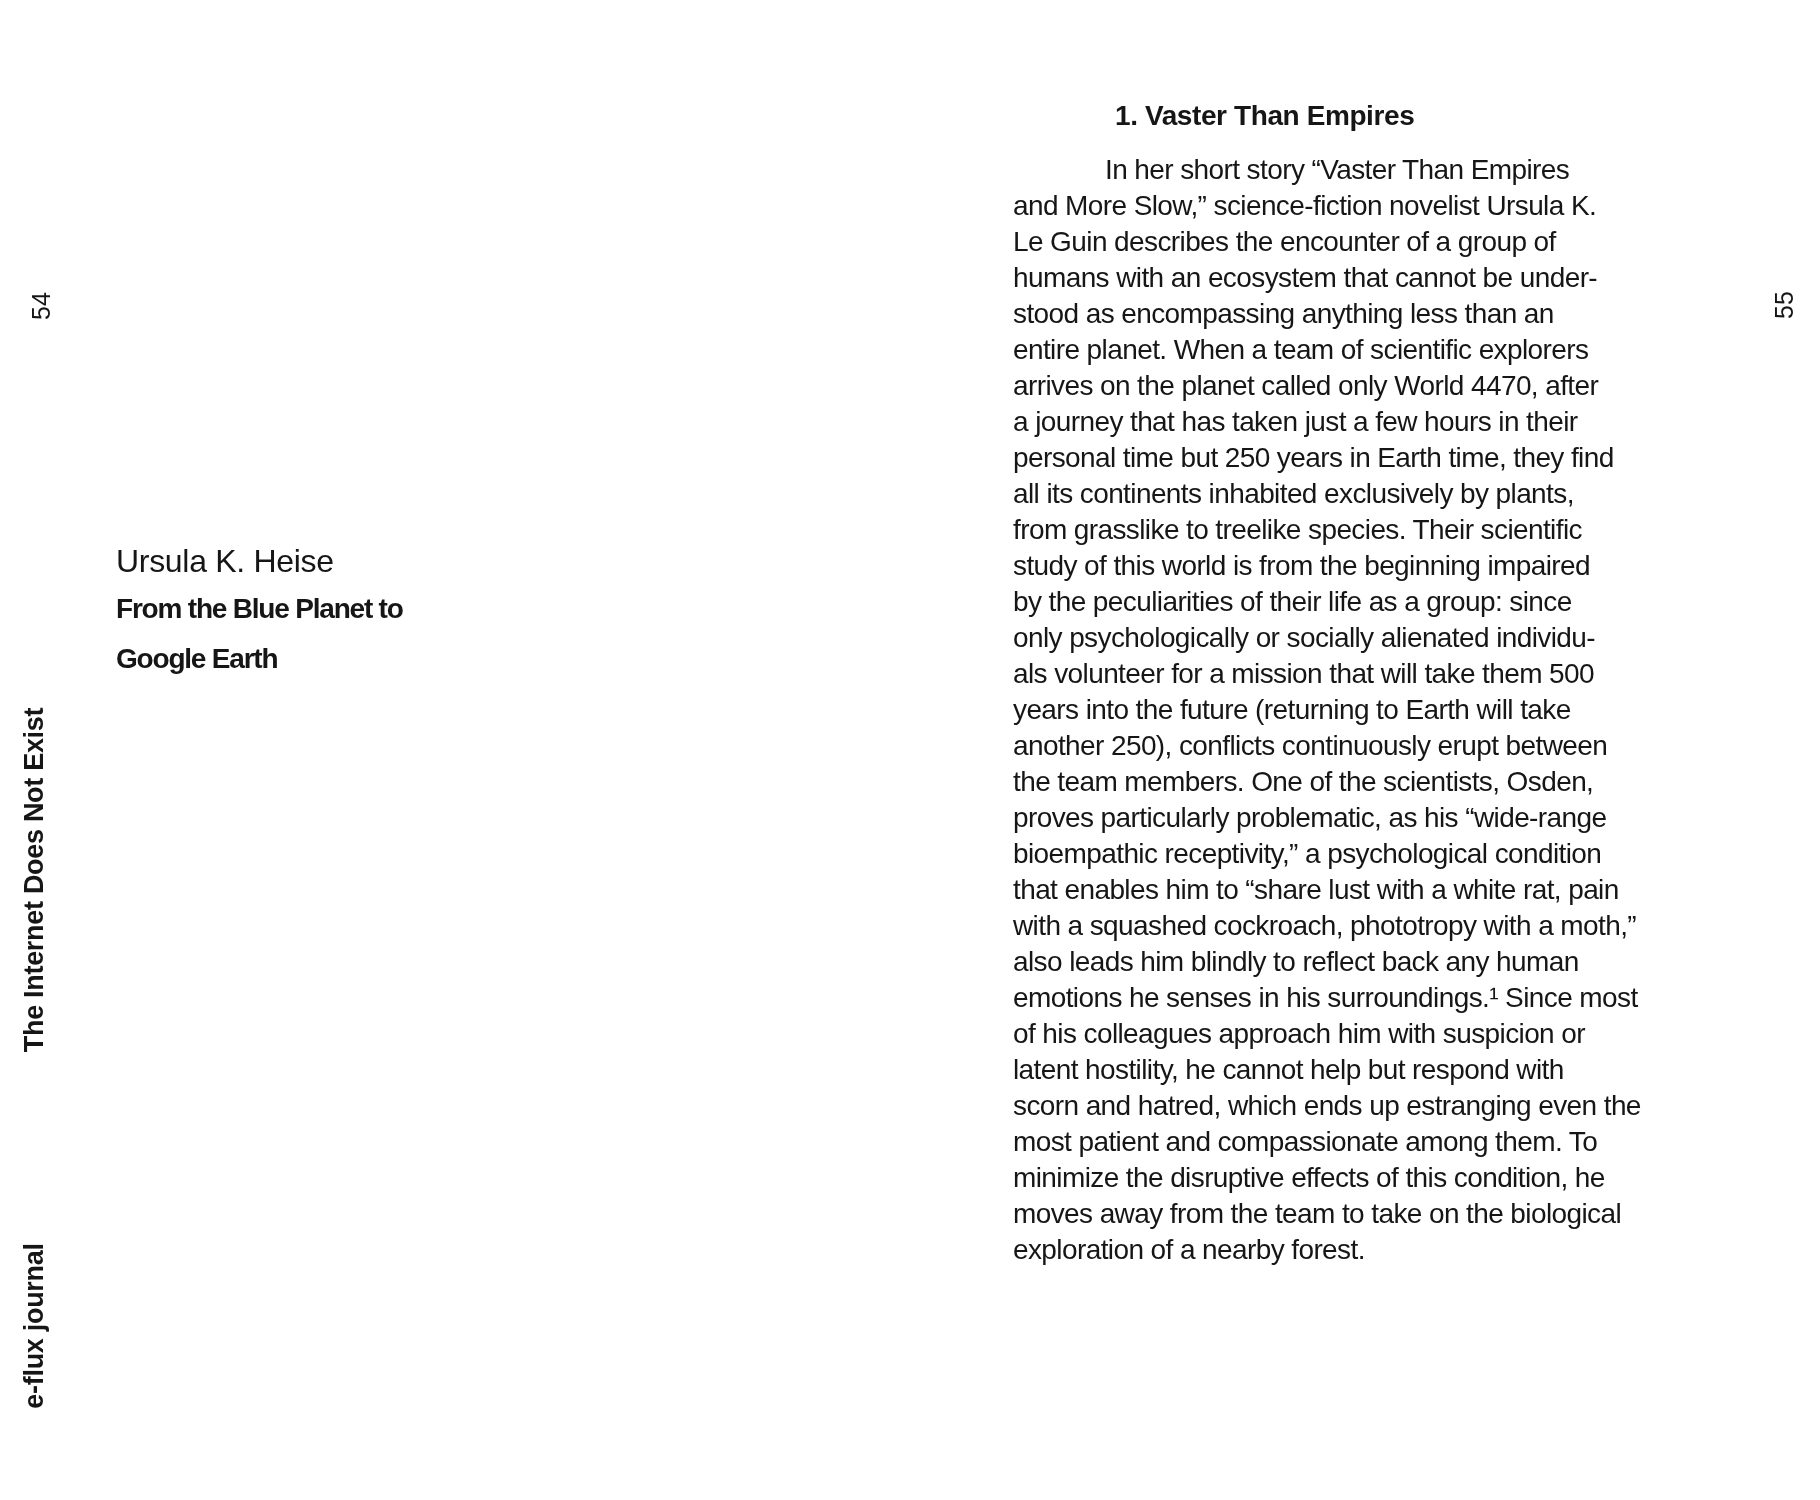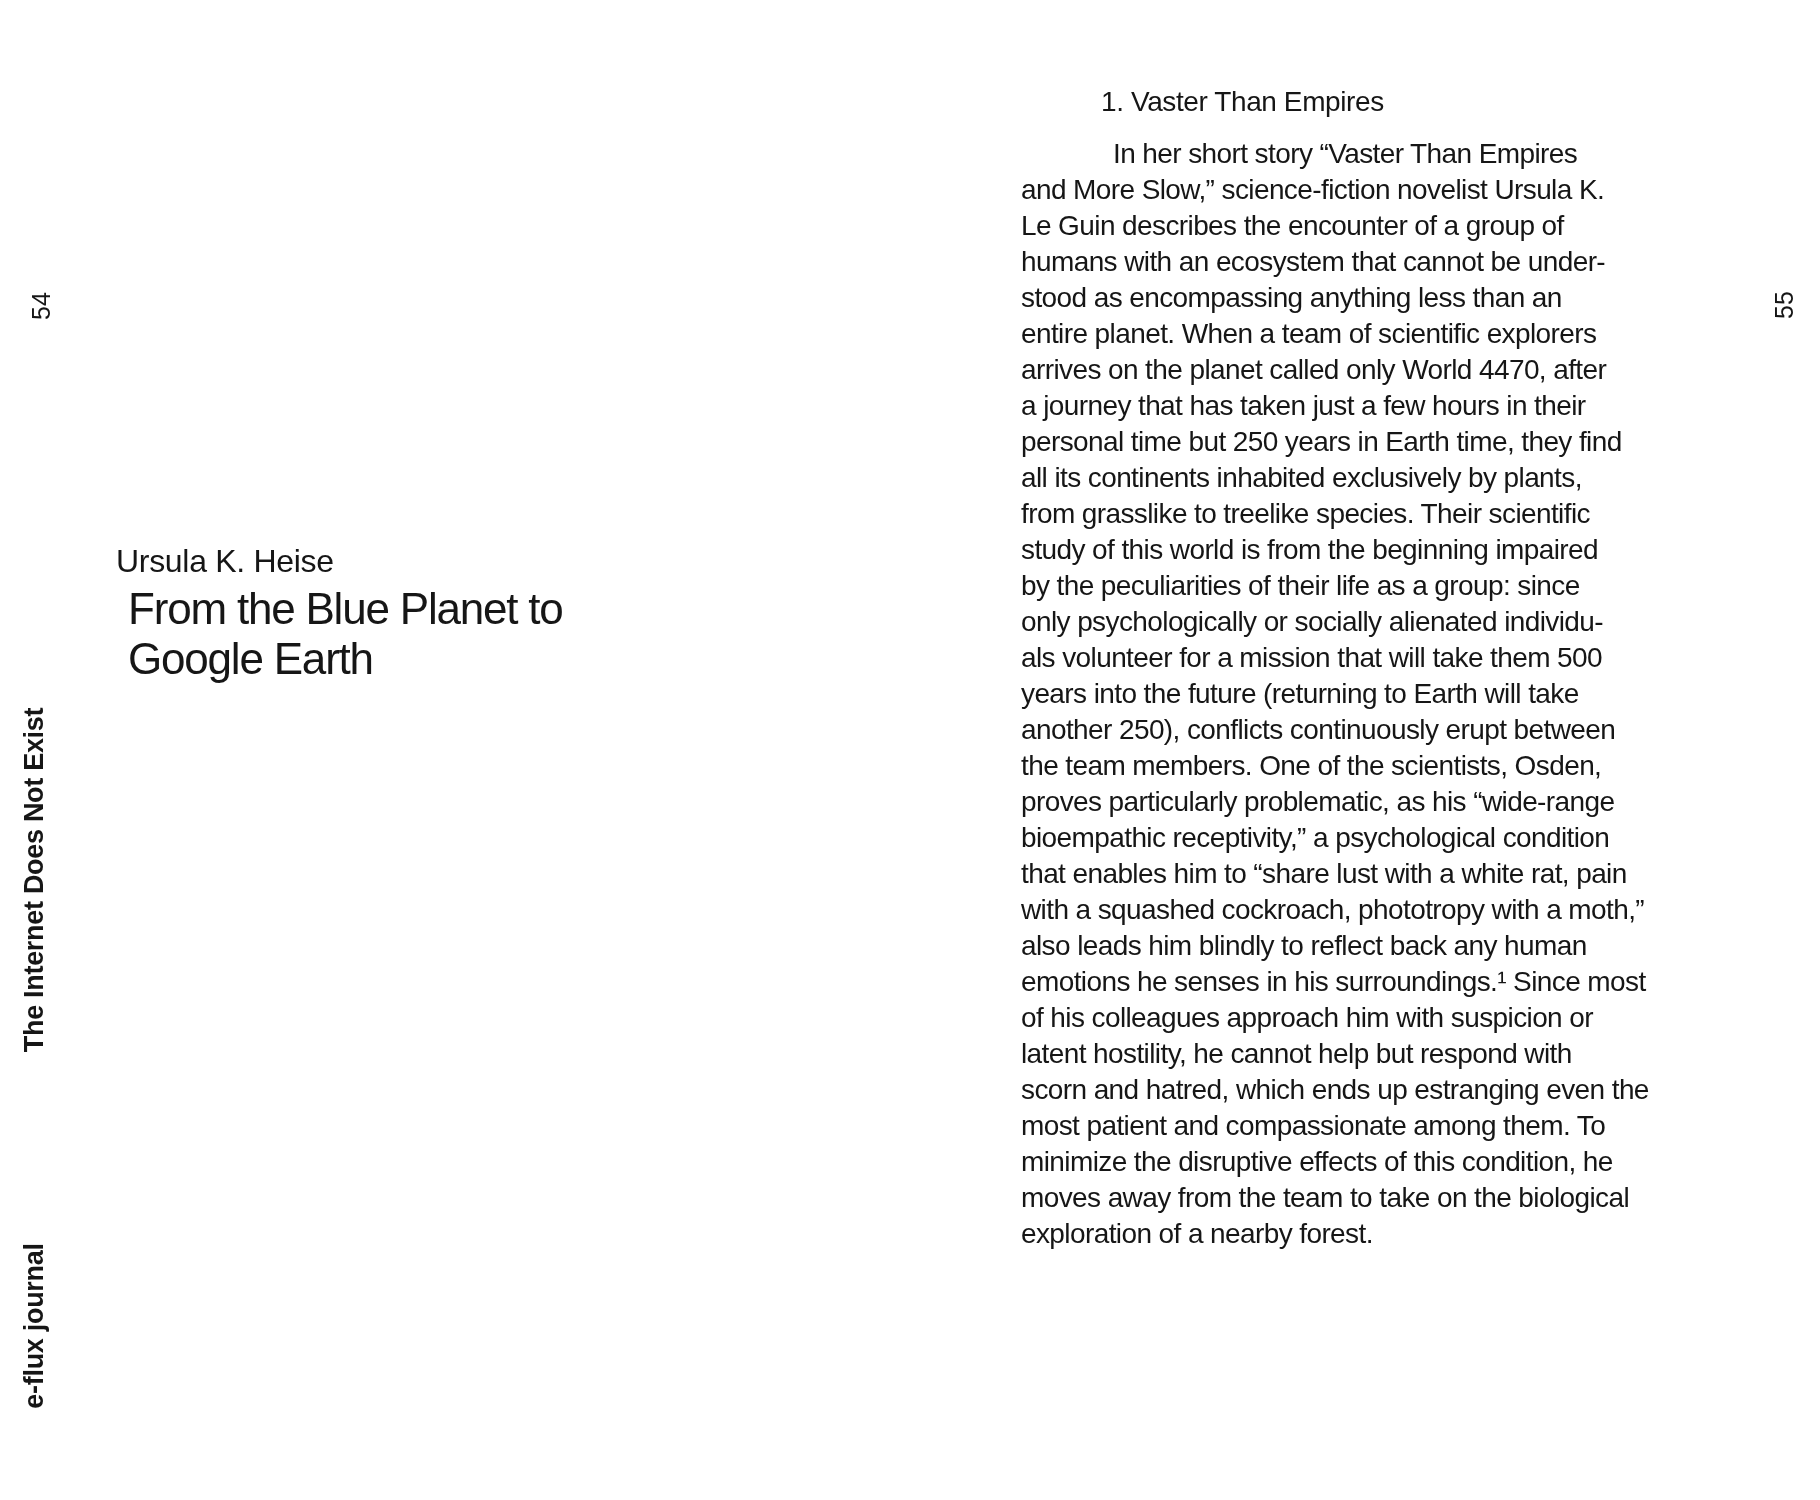--- a/index.html
+++ b/index.html
@@ -17,34 +17,34 @@
     white-space:nowrap;
     line-height:1;
   }
   .pagenum{font-size:25px;letter-spacing:0;}
   .railbold{font-weight:bold;font-size:27px;letter-spacing:-0.3px;}
   .titleblock{position:absolute;left:116px;top:542px;}
   .author{
     font-size:32px;line-height:38px;letter-spacing:-0.3px;
   }
   .title{
-    margin:4px 0 0 12px;
-    font-size:44px;line-height:50px;font-weight:normal;
+    margin:4px 0 0 0;
+    font-size:28px;line-height:50px;font-weight:bold;
     letter-spacing:-1.2px;white-space:pre;
   }
   .bodycol{
     position:absolute;left:1005px;top:80px;width:700px;
     font-size:28px;line-height:36px;letter-spacing:-0.6px;
   }
   .bodycol h2{
-    margin:4px;font-size:28px;line-height:36px;font-weight:normal;
+    margin:18px;font-size:28px;line-height:36px;font-weight:bold;
     padding-left:92px;letter-spacing:-0.4px;
   }
   .bodycol p{
-    margin:16px;white-space:pre;text-indent:92px;
+    margin:8px;white-space:pre;text-indent:92px;
   }
 </style>
 </head>
 <body>
 
 <div class="spread">
 
   <div class="vert pagenum" style="left:41px;top:306px">54</div>
 
   <div class="vert railbold" style="left:34px;top:880px">The Internet Does Not Exist</div>

